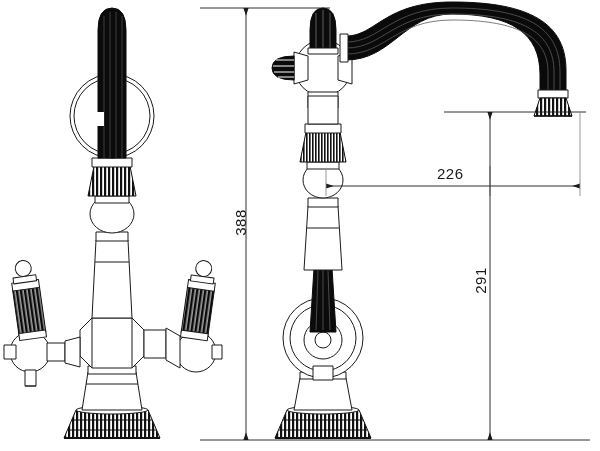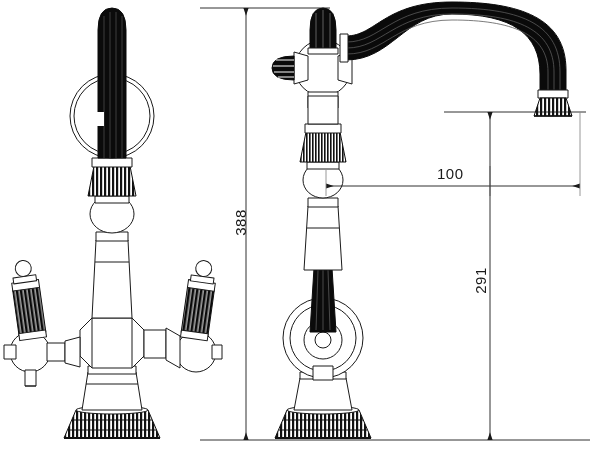--- a/index.html
+++ b/index.html
@@ -242,17 +242,17 @@
         <line x1="490" y1="166" x2="490" y2="196" stroke="#8c8c8c"></line>
         <line x1="580" y1="112" x2="580" y2="196" stroke="#8c8c8c"></line>
 
         <line x1="490" y1="112" x2="490" y2="440" marker-start="url(#arrTip)" marker-end="url(#arrTip)"></line>
       </g>
     </g>
   </svg>
 
   <div class="dim-label rot90" style="left:227px; top:214px;">388</div>
 
-  <div class="dim-label" style="left:437px; top:165px;">100</div>
+  <div class="dim-label" style="left:437px; top:165px;">226</div>
 
   <div class="dim-label rot90" style="left:467px; top:272px;">291</div>
 
 </div>
 
 </body></html>

